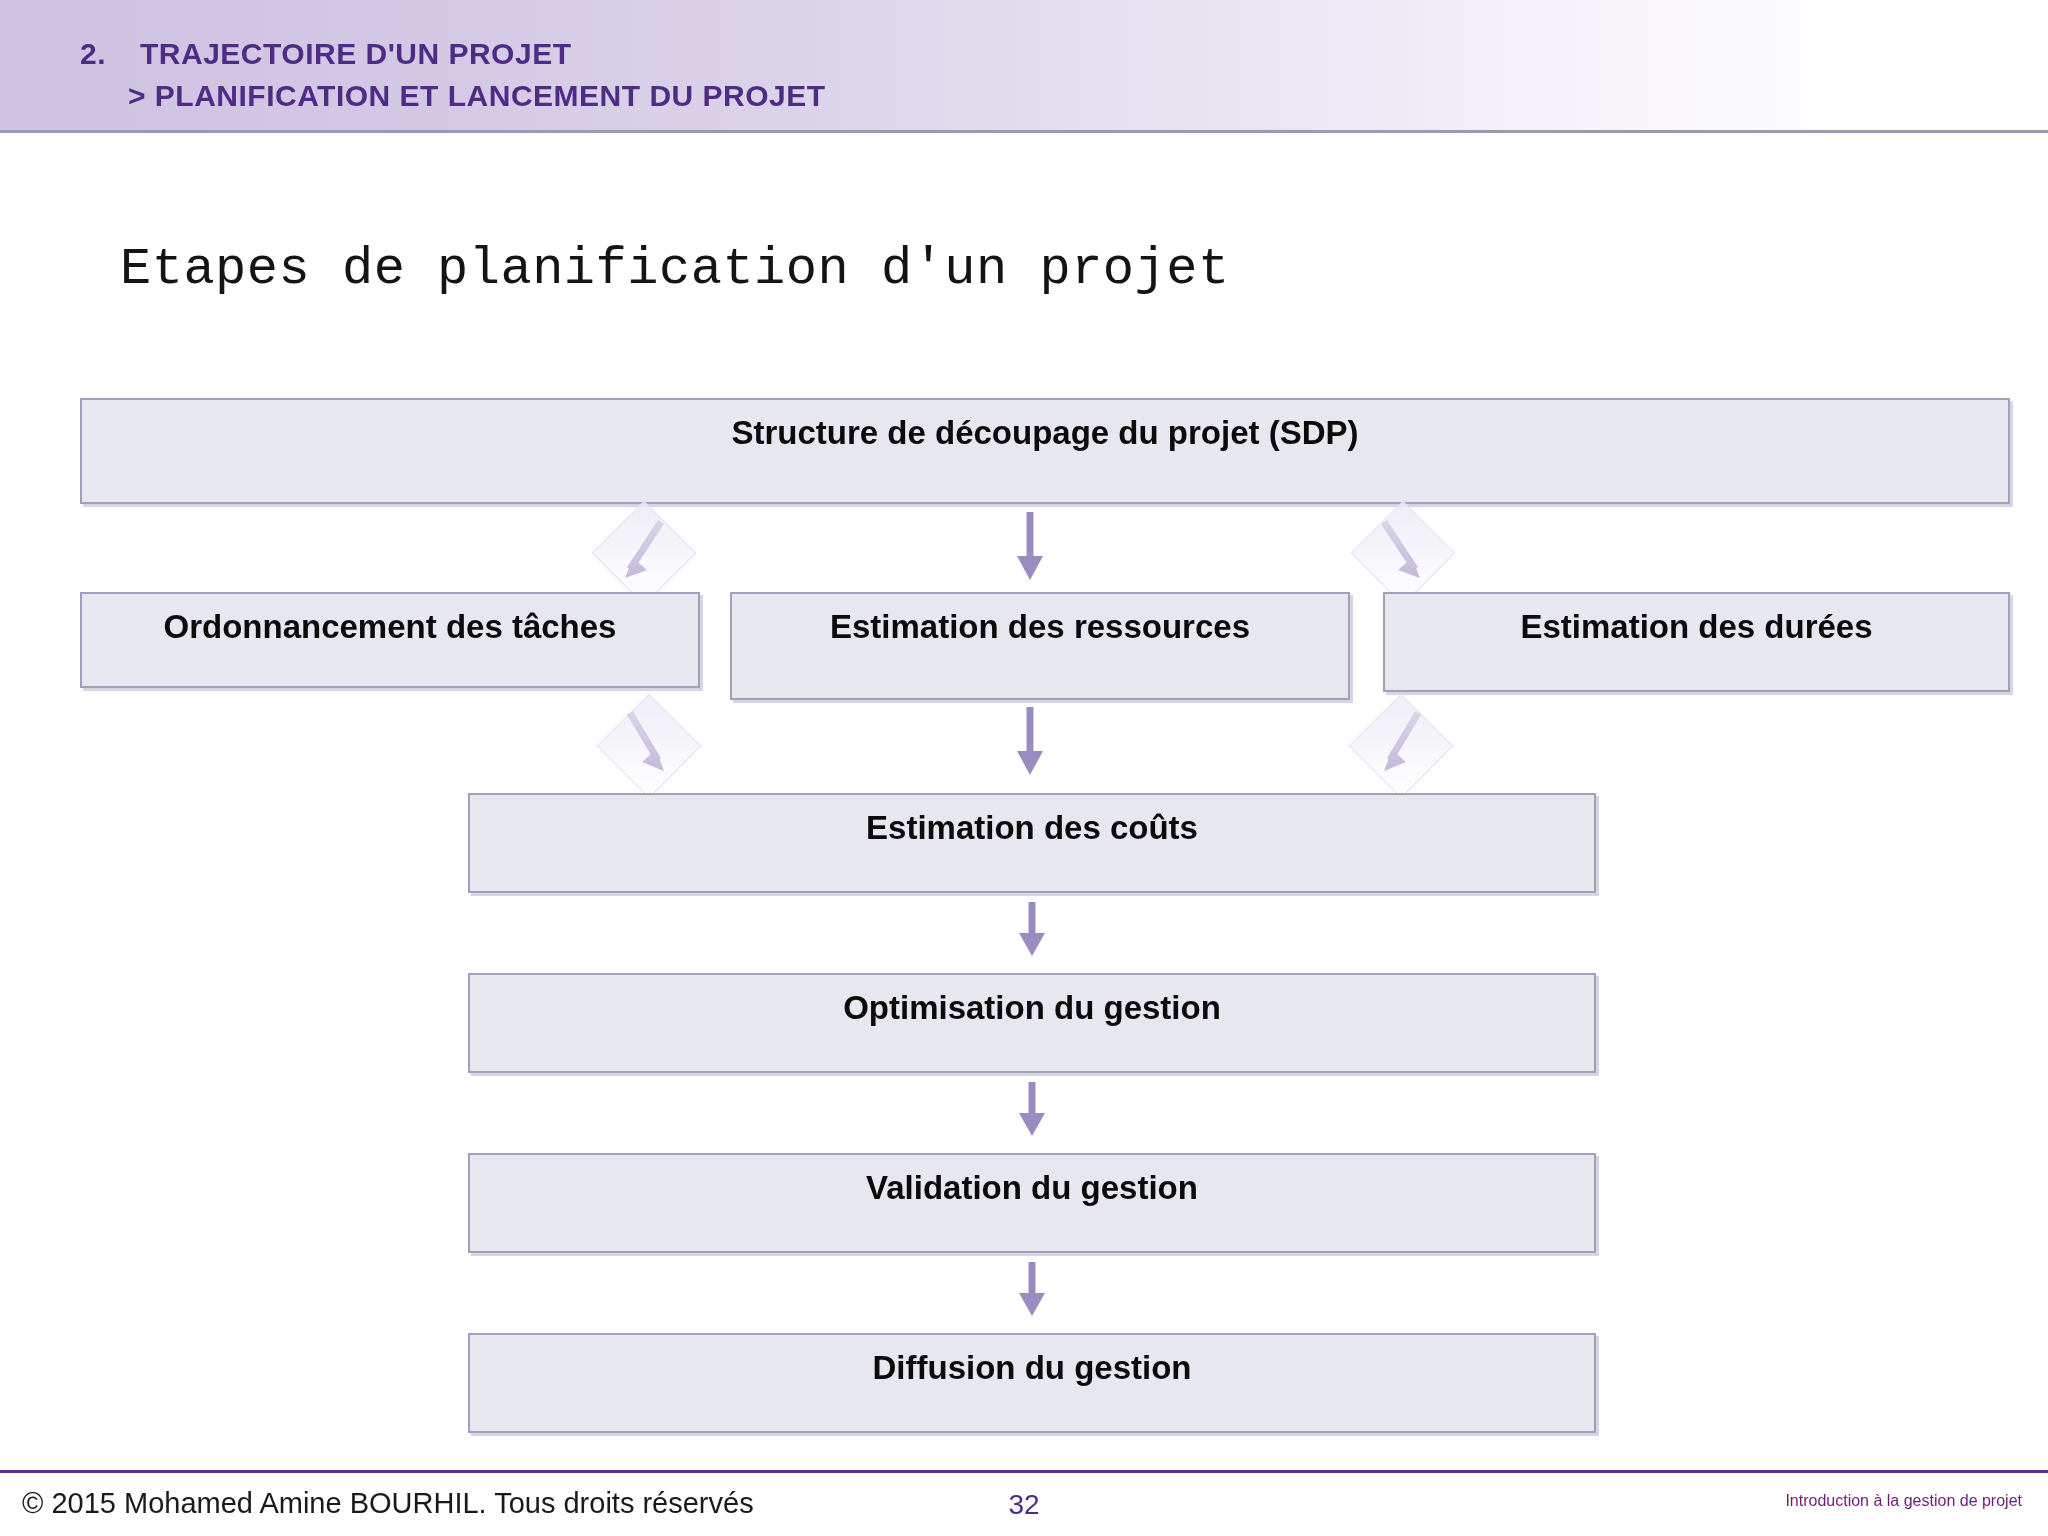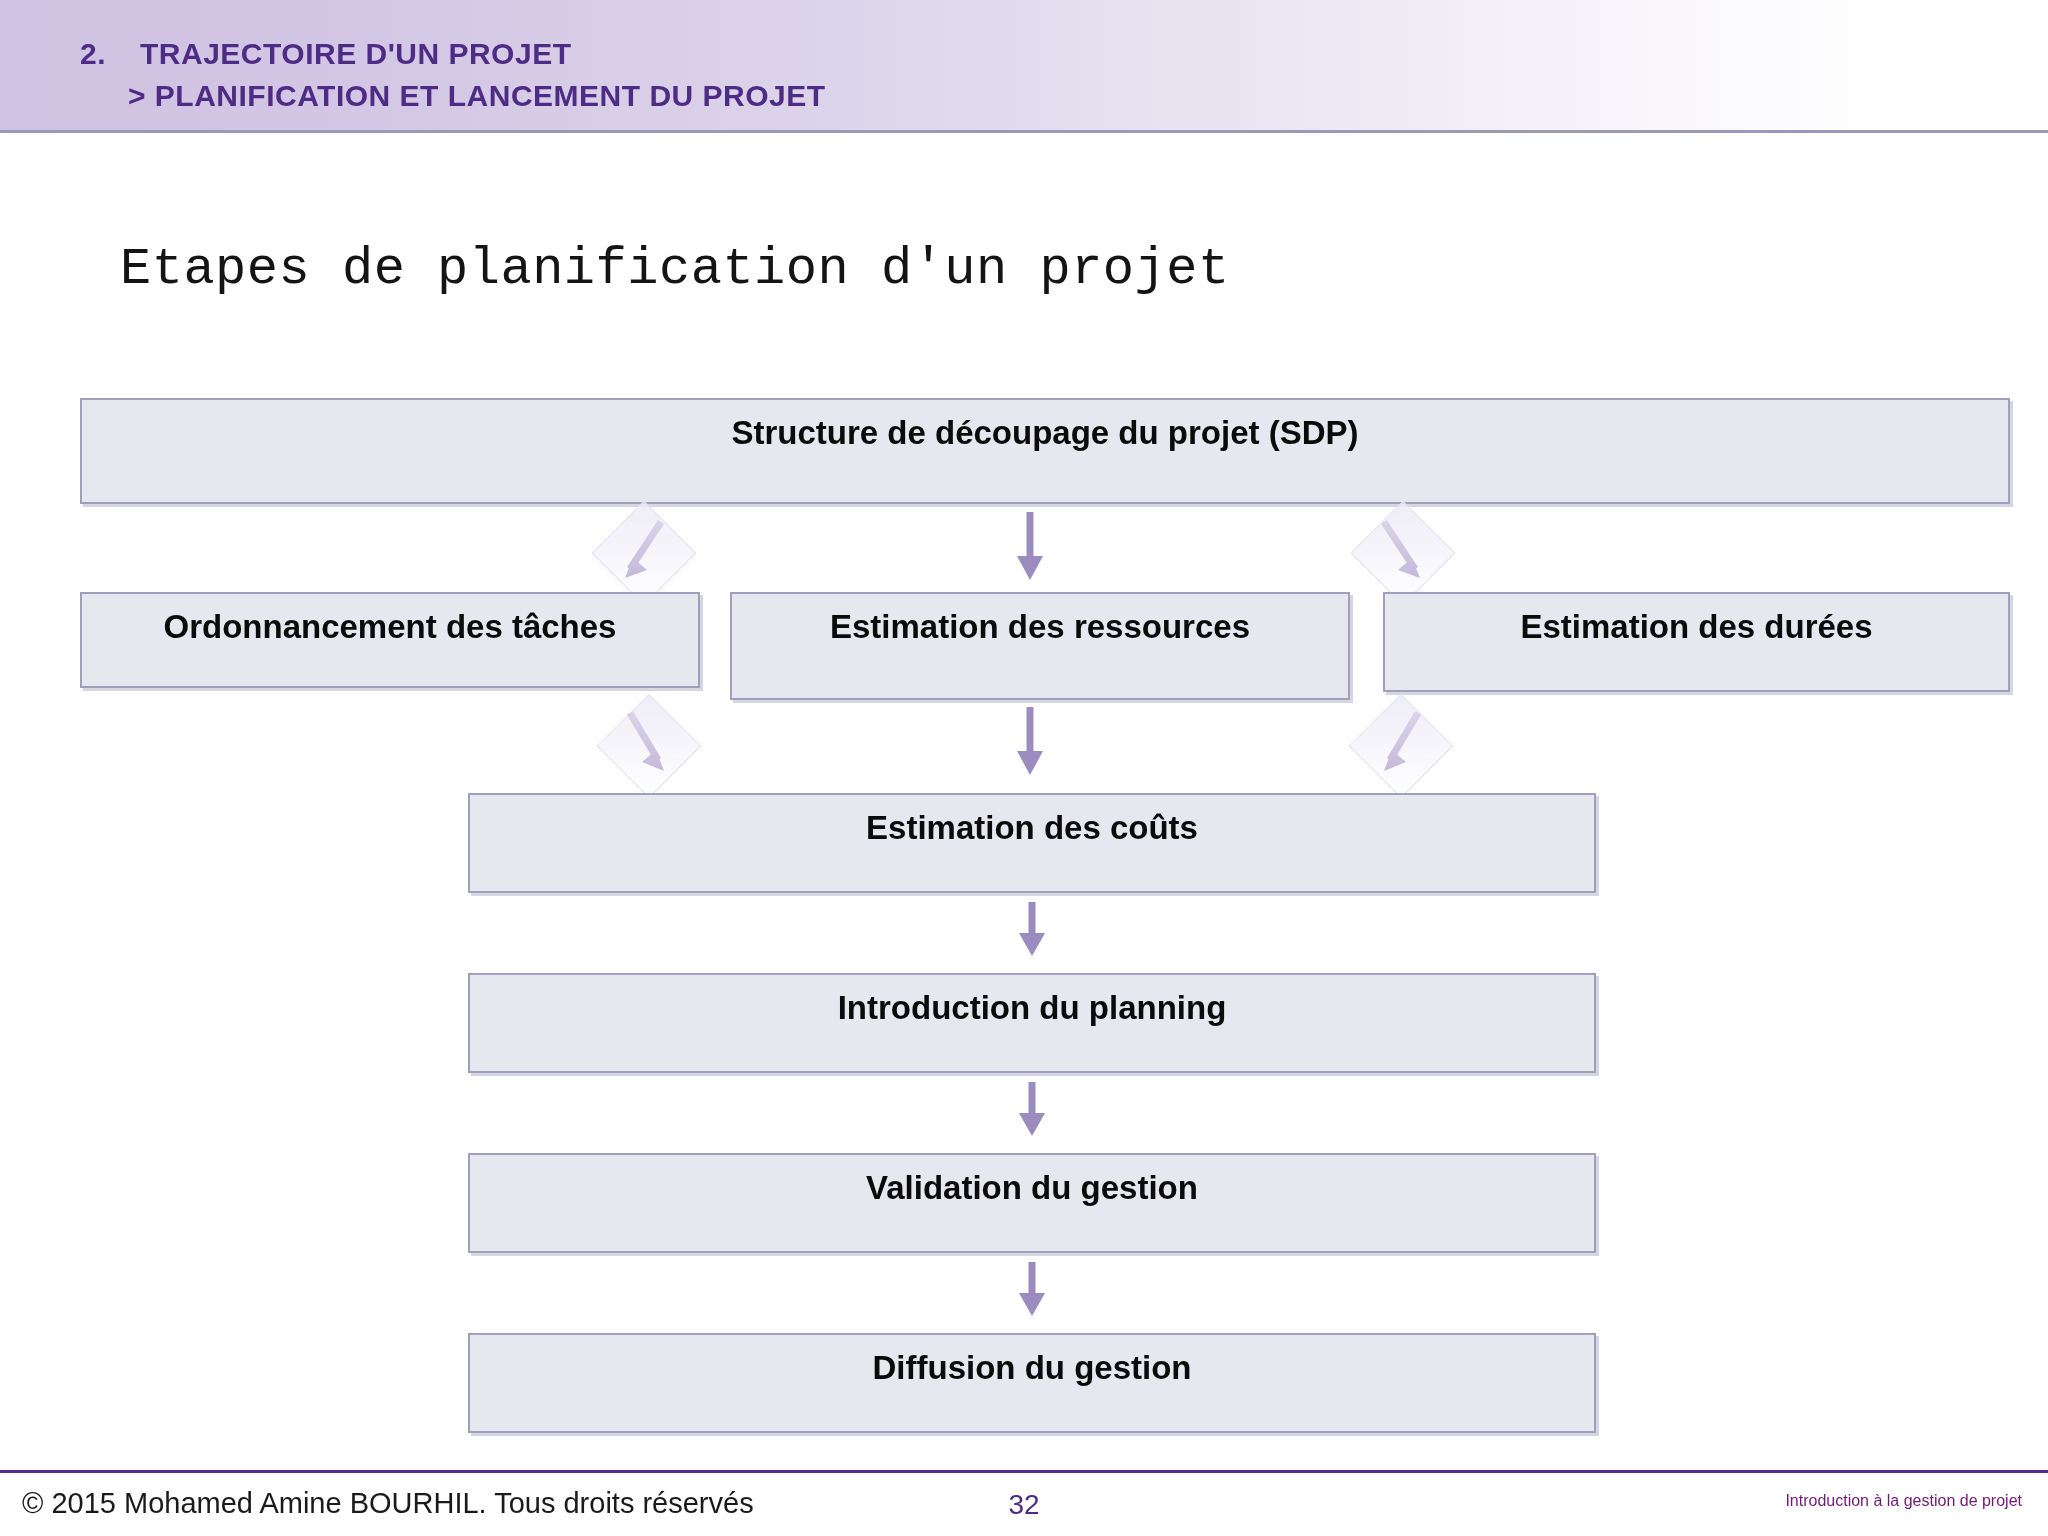--- a/index.html
+++ b/index.html
@@ -248,21 +248,21 @@
   <div class="arrow" style="left:1002px; top:900px;">
     <svg width="60" height="80" viewBox="0 0 60 80">
       <g stroke="#9b8cc0" stroke-width="7" fill="none">
         <line x1="30" y1="2" x2="30" y2="36"></line>
       </g>
       <polygon points="30,56 17,33 43,33" fill="#9b8cc0"></polygon>
     </svg>
   </div>
 
   <div class="flow-box" style="left:468px; top:973px; width:1128px; height:100px;">
-    <span class="box-label">Introduction du planning</span>
+    <span class="box-label">Optimisation du gestion</span>
   </div>
 
   <div class="arrow" style="left:1002px; top:1080px;">
     <svg width="60" height="80" viewBox="0 0 60 80">
       <g stroke="#9b8cc0" stroke-width="7" fill="none">
         <line x1="30" y1="2" x2="30" y2="36"></line>
       </g>
       <polygon points="30,56 17,33 43,33" fill="#9b8cc0"></polygon>
     </svg>
   </div>

